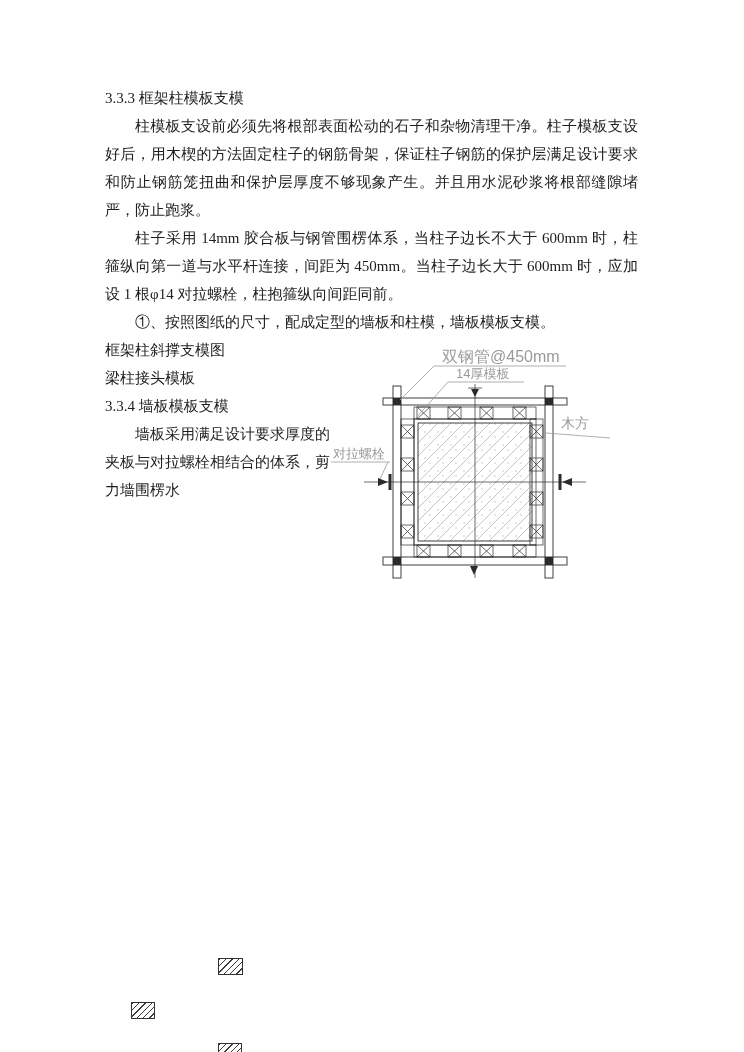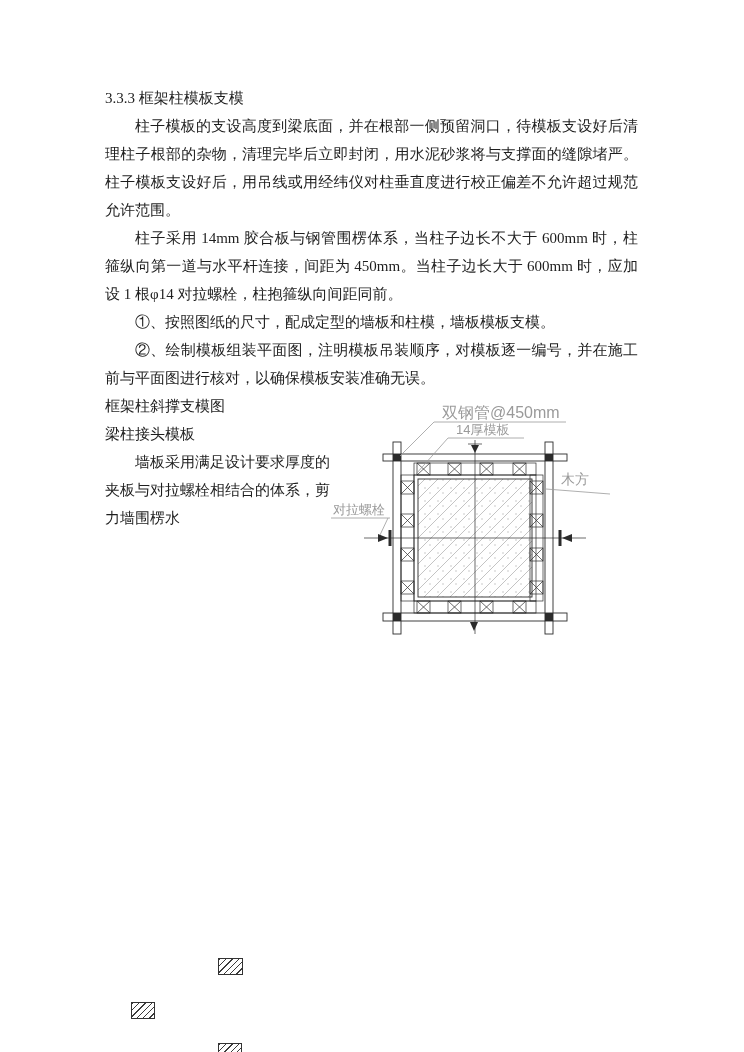--- a/index.html
+++ b/index.html
@@ -36,24 +36,23 @@
   .sw2{left:131px;top:1002px;width:22px;height:15px;}
   .sw3{left:218px;top:1043px;width:22px;height:15px;}
 </style>
 </head>
 <body>
 
 <div class="page">
   <div class="flow">
 
     <div>3.3.3 框架柱模板支模</div>
-    <p class="ind">柱子模板的支设高度到梁底面，并在根部一侧预留洞口，待模板支设好后清理柱子根部的杂物，清理完毕后立即封闭，用水泥砂浆将与支撑面的缝隙堵严。柱子模板支设好后，用吊线或用经纬仪对柱垂直度进行校正偏差不允许超过规范允许范围。</p>
+    <p class="ind">柱模板支设前必须先将根部表面松动的石子和杂物清理干净。柱子模板支设好后，用木楔的方法固定柱子的钢筋骨架，保证柱子钢筋的保护层满足设计要求和防止钢筋笼扭曲和保护层厚度不够现象产生。并且用水泥砂浆将根部缝隙堵严，防止跑浆。</p>
     <p class="ind">柱子采用 14mm 胶合板与钢管围楞体系，当柱子边长不大于 600mm 时，柱箍纵向第一道与水平杆连接，间距为 450mm。当柱子边长大于 600mm 时，应加设 1 根φ14 对拉螺栓，柱抱箍纵向间距同前。</p>
     <p class="ind">①、按照图纸的尺寸，配成定型的墙板和柱模，墙板模板支模。</p>
-    <p class="ind">②、绘制模板组装平面图，注明模板吊装顺序，对模板逐一编号，并在施工前与平面图进行核对，以确保模板安装准确无误。</p>
 
     <div class="figure">
       <svg width="308" height="260" viewBox="0 0 308 260" xmlns="http://www.w3.org/2000/svg">
         <defs>
           <pattern id="hatch" width="13" height="13" patternUnits="userSpaceOnUse">
             <path d="M0,13 L13,0" class="hl"></path>
             <circle cx="4" cy="5" r="0.7" class="hd"></circle>
             <circle cx="9" cy="10" r="0.7" class="hd"></circle>
           </pattern>
         </defs>
@@ -157,19 +156,20 @@
 
           <text x="3" y="122" font-size="13" class="lbl">对拉螺栓</text>
           <line x1="1" y1="126" x2="60" y2="126" class="lead"></line>
           <line x1="58" y1="126" x2="50" y2="143" class="lead"></line>
         </g>
       </svg>
     </div>
 
     <p>框架柱斜撑支模图</p>
     <p>梁柱接头模板</p>
+    <div>3.3.4 墙板模板支模</div>
     <p class="ind">墙板采用满足设计要求厚度的夹板与对拉螺栓相结合的体系，剪力墙围楞水</p>
   </div>
 
   <div class="swatch sw1"></div>
   <div class="swatch sw2"></div>
   <div class="swatch sw3"></div>
 </div>
 
 </body></html>

